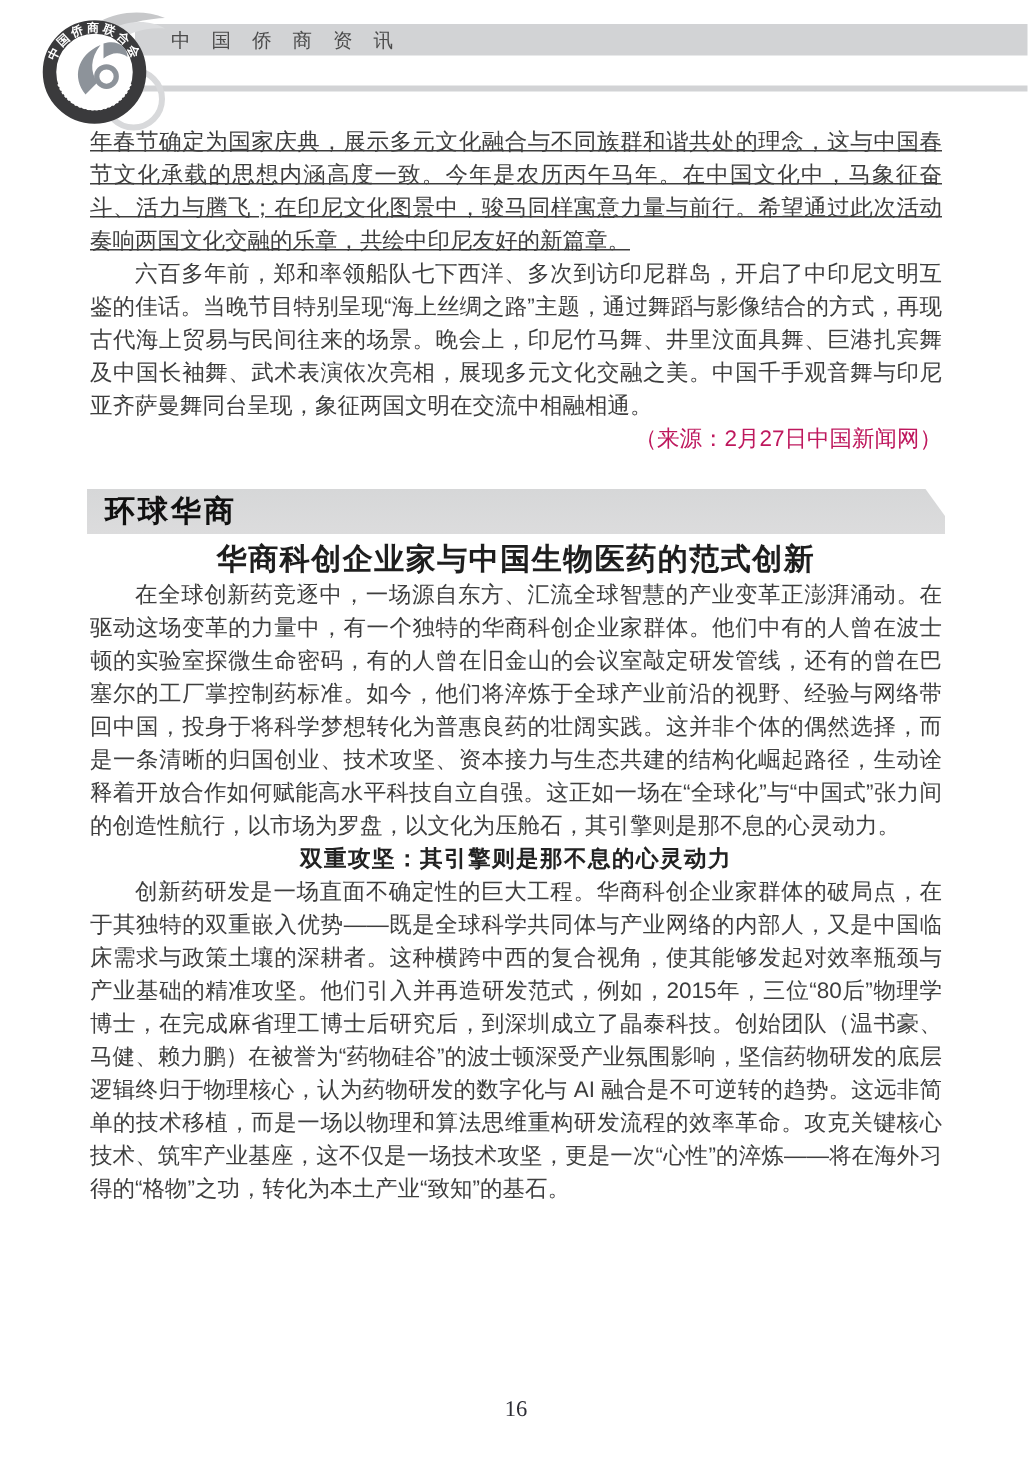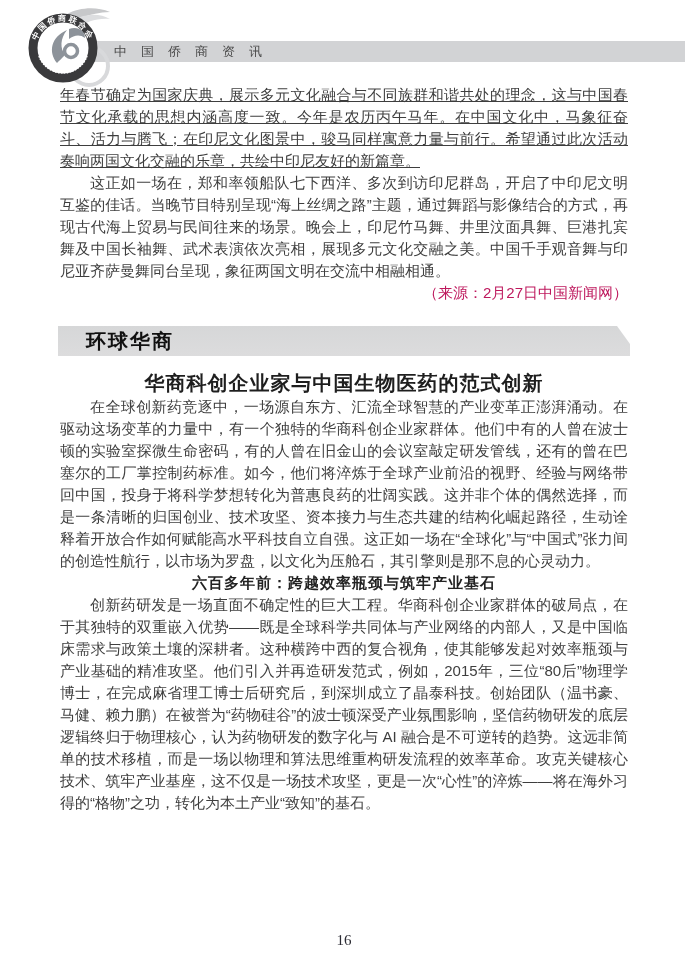--- a/index.html
+++ b/index.html
@@ -12,21 +12,21 @@
     height: 971px;
     position: relative;
     overflow: hidden;
     font-family: "Liberation Sans", "DejaVu Sans", sans-serif;
   }
   
   .header-bar {
     position: absolute;
     left: 90px;
     right: 3px;
-    top: 41px;
+    top: 16px;
     height: 21px;
     background: #d2d3d5;
   }
   .brand-text {
     position: absolute;
     left: 24px;
     top: 0;
     height: 21px;
     line-height: 21px;
     font-size: 13px;
@@ -64,27 +64,27 @@
   .content p { margin: 0; }
   .news-p1 { text-indent: 0; margin-bottom: 11px; text-decoration: underline; }
   .news-p2 { text-indent: 2em; }
   .src {
     float: right;
     text-indent: 0;
     color: #be185d;
   }
   
   .section-banner {
-    margin: 44px 0 14px -2px;
+    margin: 44px 0 4px -2px;
     width: calc(100% + 4px);
     height: 30px;
     line-height: 30px;
     background: linear-gradient(180deg, #d6d7d8 0%, #dcdcdd 100%);
     clip-path: polygon(0 0, calc(100% - 13px) 0, 100% 18px, 100% 100%, 0 100%);
-    padding-left: 28px;
+    padding-left: 12px;
     box-sizing: border-box;
     font-family: Liberation Serif, serif;
     font-weight: bold;
     font-size: 20px;
     letter-spacing: 2px;
     color: #101010;
   }
   
   .article-title {
     margin: 27px 0 13px 0;
@@ -150,30 +150,30 @@
       <path d="M43,23 C52,20 59,25 59,32 C54,28 48,29 43,33 Z"></path>
     </g>
     <circle cx="45" cy="45" r="6.5" fill="none" stroke="#8d939a" stroke-width="3.5"></circle>
   </svg>
 </div>
 
 <div class="content">
 
   <p class="news-p1">年春节确定为国家庆典，展示多元文化融合与不同族群和谐共处的理念，这与中国春节文化承载的思想内涵高度一致。今年是农历丙午马年。在中国文化中，马象征奋斗、活力与腾飞；在印尼文化图景中，骏马同样寓意力量与前行。希望通过此次活动奏响两国文化交融的乐章，共绘中印尼友好的新篇章。</p>
 
-  <p class="news-p2"><span>这正如一场在，郑和率领船队七下西洋、多次到访印尼群岛，开启了中印尼文明互鉴的佳话。当晚节目特别呈现“海上丝绸之路”主题，通过舞蹈与影像结合的方式，再现古代海上贸易与民间往来的场景。晚会上，印尼竹马舞、井里汶面具舞、巨港扎宾舞及中国长袖舞、武术表演依次亮相，展现多元文化交融之美。中国千手观音舞与印尼亚齐萨曼舞同台呈现，象征两国文明在交流中相融相通。</span><span class="src">（来源：2月27日中国新闻网）</span></p>
+  <p class="news-p2"><span>六百多年前，郑和率领船队七下西洋、多次到访印尼群岛，开启了中印尼文明互鉴的佳话。当晚节目特别呈现“海上丝绸之路”主题，通过舞蹈与影像结合的方式，再现古代海上贸易与民间往来的场景。晚会上，印尼竹马舞、井里汶面具舞、巨港扎宾舞及中国长袖舞、武术表演依次亮相，展现多元文化交融之美。中国千手观音舞与印尼亚齐萨曼舞同台呈现，象征两国文明在交流中相融相通。</span><span class="src">（来源：2月27日中国新闻网）</span></p>
 
   <div class="section-banner">
     <span>环球华商</span>
   </div>
 
   <p class="article-title">华商科创企业家与中国生物医药的范式创新</p>
 
   <p class="article-p">在全球创新药竞逐中，一场源自东方、汇流全球智慧的产业变革正澎湃涌动。在驱动这场变革的力量中，有一个独特的华商科创企业家群体。他们中有的人曾在波士顿的实验室探微生命密码，有的人曾在旧金山的会议室敲定研发管线，还有的曾在巴塞尔的工厂掌控制药标准。如今，他们将淬炼于全球产业前沿的视野、经验与网络带回中国，投身于将科学梦想转化为普惠良药的壮阔实践。这并非个体的偶然选择，而是一条清晰的归国创业、技术攻坚、资本接力与生态共建的结构化崛起路径，生动诠释着开放合作如何赋能高水平科技自立自强。这正如一场在“全球化”与“中国式”张力间的创造性航行，以市场为罗盘，以文化为压舱石，其引擎则是那不息的心灵动力。</p>
 
-  <p class="article-subhead">六百多年前：跨越效率瓶颈与筑牢产业基石</p>
+  <p class="article-subhead">双重攻坚：其引擎则是那不息的心灵动力</p>
 
   <p class="article-p">创新药研发是一场直面不确定性的巨大工程。华商科创企业家群体的破局点，在于其独特的双重嵌入优势——既是全球科学共同体与产业网络的内部人，又是中国临床需求与政策土壤的深耕者。这种横跨中西的复合视角，使其能够发起对效率瓶颈与产业基础的精准攻坚。他们引入并再造研发范式，例如，2015年，三位“80后”物理学博士，在完成麻省理工博士后研究后，到深圳成立了晶泰科技。创始团队（温书豪、马健、赖力鹏）在被誉为“药物硅谷”的波士顿深受产业氛围影响，坚信药物研发的底层逻辑终归于物理核心，认为药物研发的数字化与 AI 融合是不可逆转的趋势。这远非简单的技术移植，而是一场以物理和算法思维重构研发流程的效率革命。攻克关键核心技术、筑牢产业基座，这不仅是一场技术攻坚，更是一次“心性”的淬炼——将在海外习得的“格物”之功，转化为本土产业“致知”的基石。</p>
 
 
 </div>
 
 <div class="page-number">16</div>
 
 </body></html>

